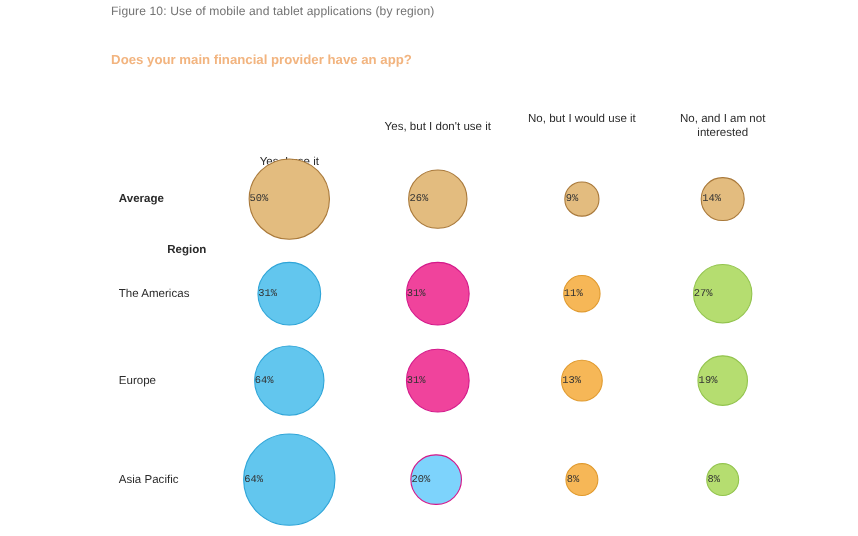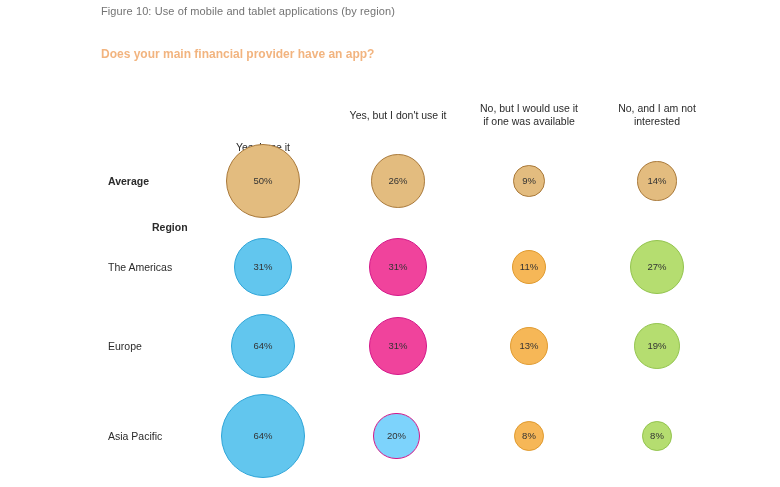--- a/index.html
+++ b/index.html
@@ -26,22 +26,23 @@
   }
   .col-head span{display:block;}
 
   .row-label{
     position:absolute;font-size:10.5px;color:#2b2b2b;white-space:nowrap;
   }
   .row-label.bold{font-weight:700;}
 
   .bubble{
     position:absolute;border-radius:50%;
-    display:flex;align-items:center;justify-content:center;
+    display:flex;align-items:center;
     box-sizing:border-box;
+    font-family:Liberation Mono, monospace;
   }
   .bubble .val{
     font-size:9.5px;color:#333333;font-weight:400;line-height:1;
     pointer-events:none;user-select:none;
   }
   .plot{position:absolute;left:0;top:0;width:780px;height:487px;}
 </style>
 </head>
 <body>
 
@@ -52,21 +53,20 @@
 
   <div class="plot" id="plot-layer">
       <div class="col-head" style="left: 173px; width: 180px; top: 109px; margin-top: 32px;">
         <span>Yes, I use it</span>
       </div>
       <div class="col-head" style="left: 308px; width: 180px; top: 109px;">
         <span>Yes, but I don't use it</span>
       </div>
       <div class="col-head" style="left: 439px; width: 180px; top: 102px;">
         <span>No, but I would use it</span>
-        <span>if one was available</span>
       </div>
       <div class="col-head" style="left: 567px; width: 180px; top: 102px;">
         <span>No, and I am not</span>
         <span>interested</span>
       </div>
       <div class="row-label bold" style="left: 108px; top: 221px; margin-left: 44px;">Region</div>
       <div class="row-label bold" style="left: 108px; top: 175px;">Average</div>
       <div class="bubble" style="width: 74.2462px; height: 74.2462px; left: 225.877px; top: 143.877px; background: rgb(227, 188, 127); border: 1px solid rgb(169, 121, 58);">
         <span class="val">50%</span>
       </div>

